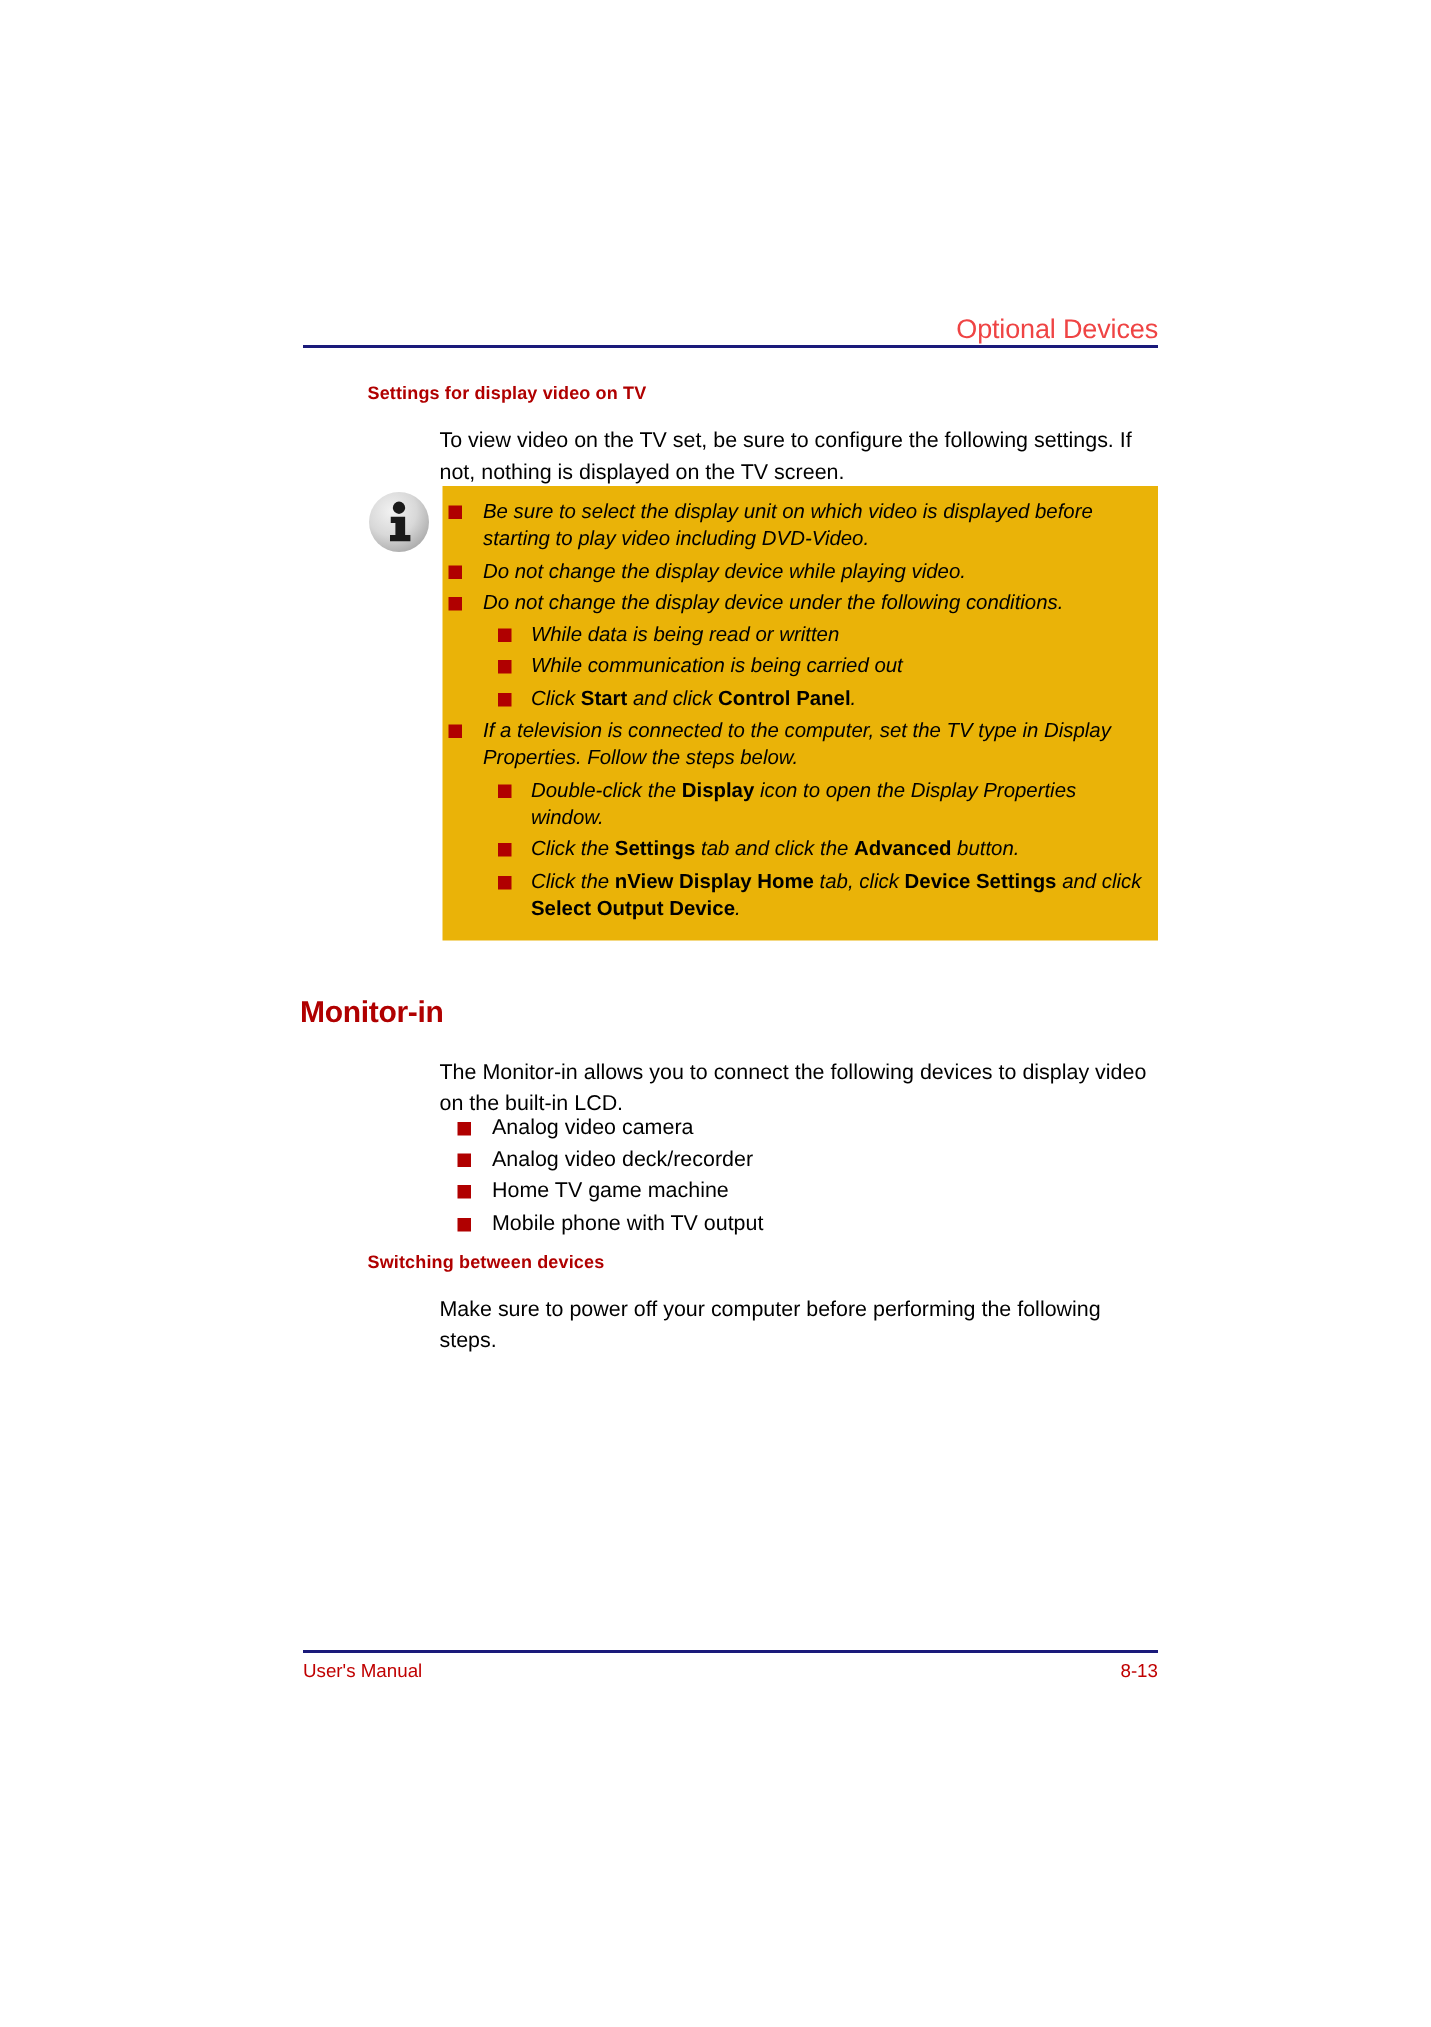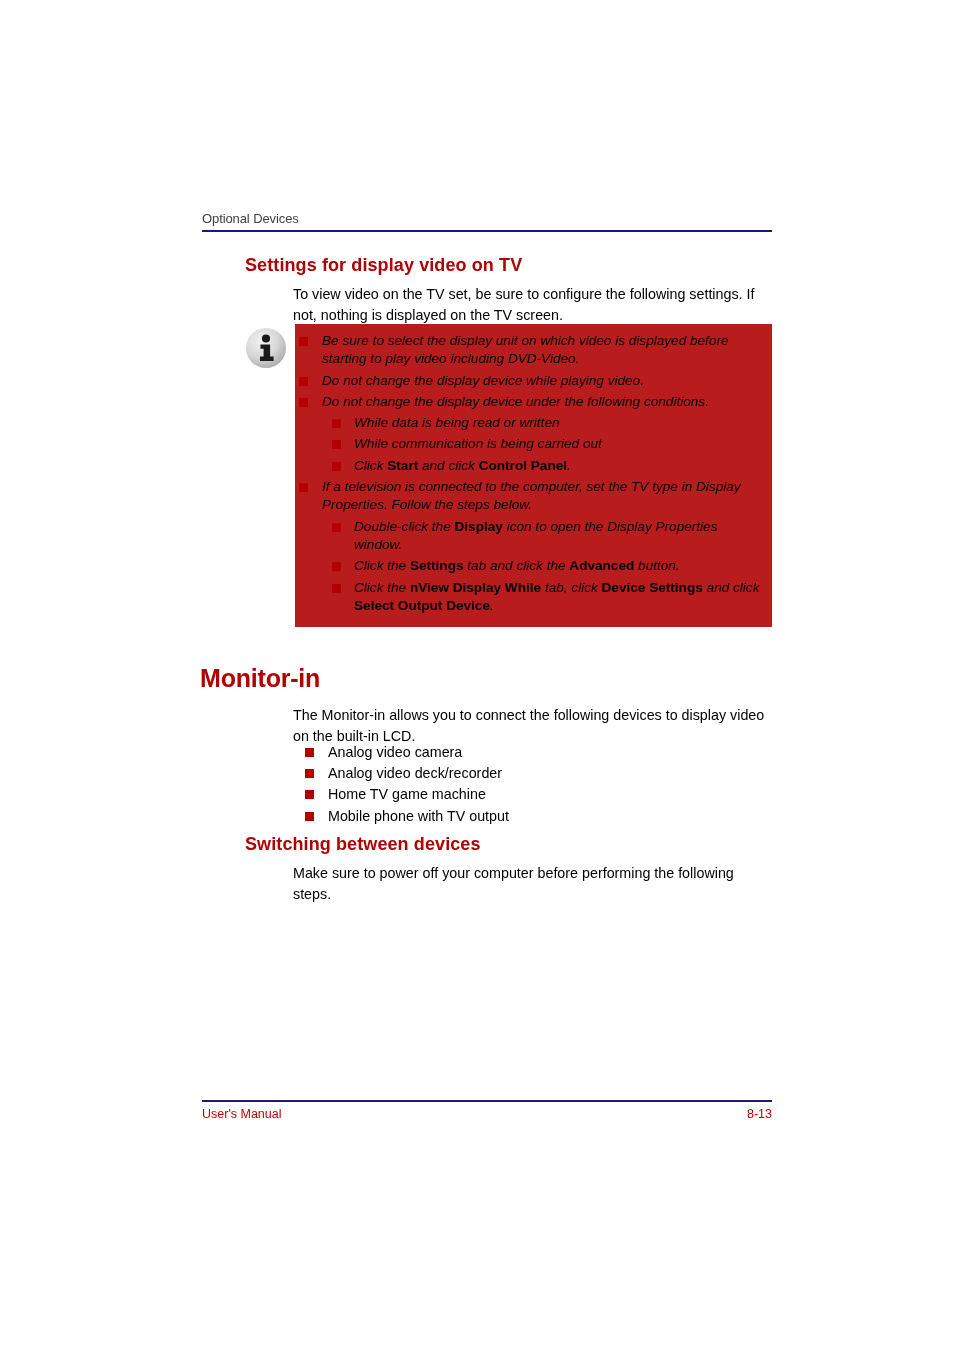--- a/index.html
+++ b/index.html
@@ -24,63 +24,63 @@
   }
 
   
   .header {
     position: absolute;
     left: 202px;
     top: 212px;
     width: 570px;
   }
   .header-text {
-    text-align: left;
-    color: #404040;
-    font-size: 13px;
+    text-align: right;
+    color: #ef4444;
+    font-size: 18px;
     letter-spacing: -0.1px;
     line-height: 14px;
   }
   .header-rule {
     margin-top: 4px;
     border-top: 2px solid #1a1a7a;
     width: 570px;
   }
 
   
   .h2-heading {
     position: absolute;
     color: #b00000;
-    font-size: 18px;
+    font-size: 12px;
     font-weight: bold;
     letter-spacing: 0.1px;
   }
   .h1-heading {
     position: absolute;
     color: #b00000;
-    font-size: 25px;
+    font-size: 20px;
     font-weight: bold;
     letter-spacing: -0.2px;
   }
 
   
   .body-text {
     position: absolute;
     font-size: 14.3px;
     line-height: 20.5px;
     color: #000000;
   }
 
   
   .info-box {
     position: absolute;
     left: 295px;
     top: 324px;
     width: 477px;
-    background: #b91c1c;
+    background: #eab308;
     padding: 8px 0 9px 0;
     box-sizing: border-box;
   }
   .info-icon {
     position: absolute;
     left: 245px;
     top: 327px;
     width: 42px;
     height: 42px;
   }
@@ -221,21 +221,21 @@
       <span class="ib-text">Double-click the <b>Display</b> icon to open the Display Properties window.</span>
     </div>
 
     <div class="ib-item lvl2">
       <span class="sq"></span>
       <span class="ib-text">Click the <b>Settings</b> tab and click the <b>Advanced</b> button.</span>
     </div>
 
     <div class="ib-item lvl2">
       <span class="sq"></span>
-      <span class="ib-text">Click the <b>nView Display While</b> tab, click <b>Device Settings</b> and click <b>Select Output Device</b>.</span>
+      <span class="ib-text">Click the <b>nView Display Home</b> tab, click <b>Device Settings</b> and click <b>Select Output Device</b>.</span>
     </div>
 
 
 
   </div>
 
   <div class="h1-heading" style="left:200px; top:664px;">Monitor-in</div>
 
   <div class="body-text" style="left:293px; top:705px; width:478px;">The Monitor-in allows you to connect the following devices to display video on the built-in LCD.</div>
 

